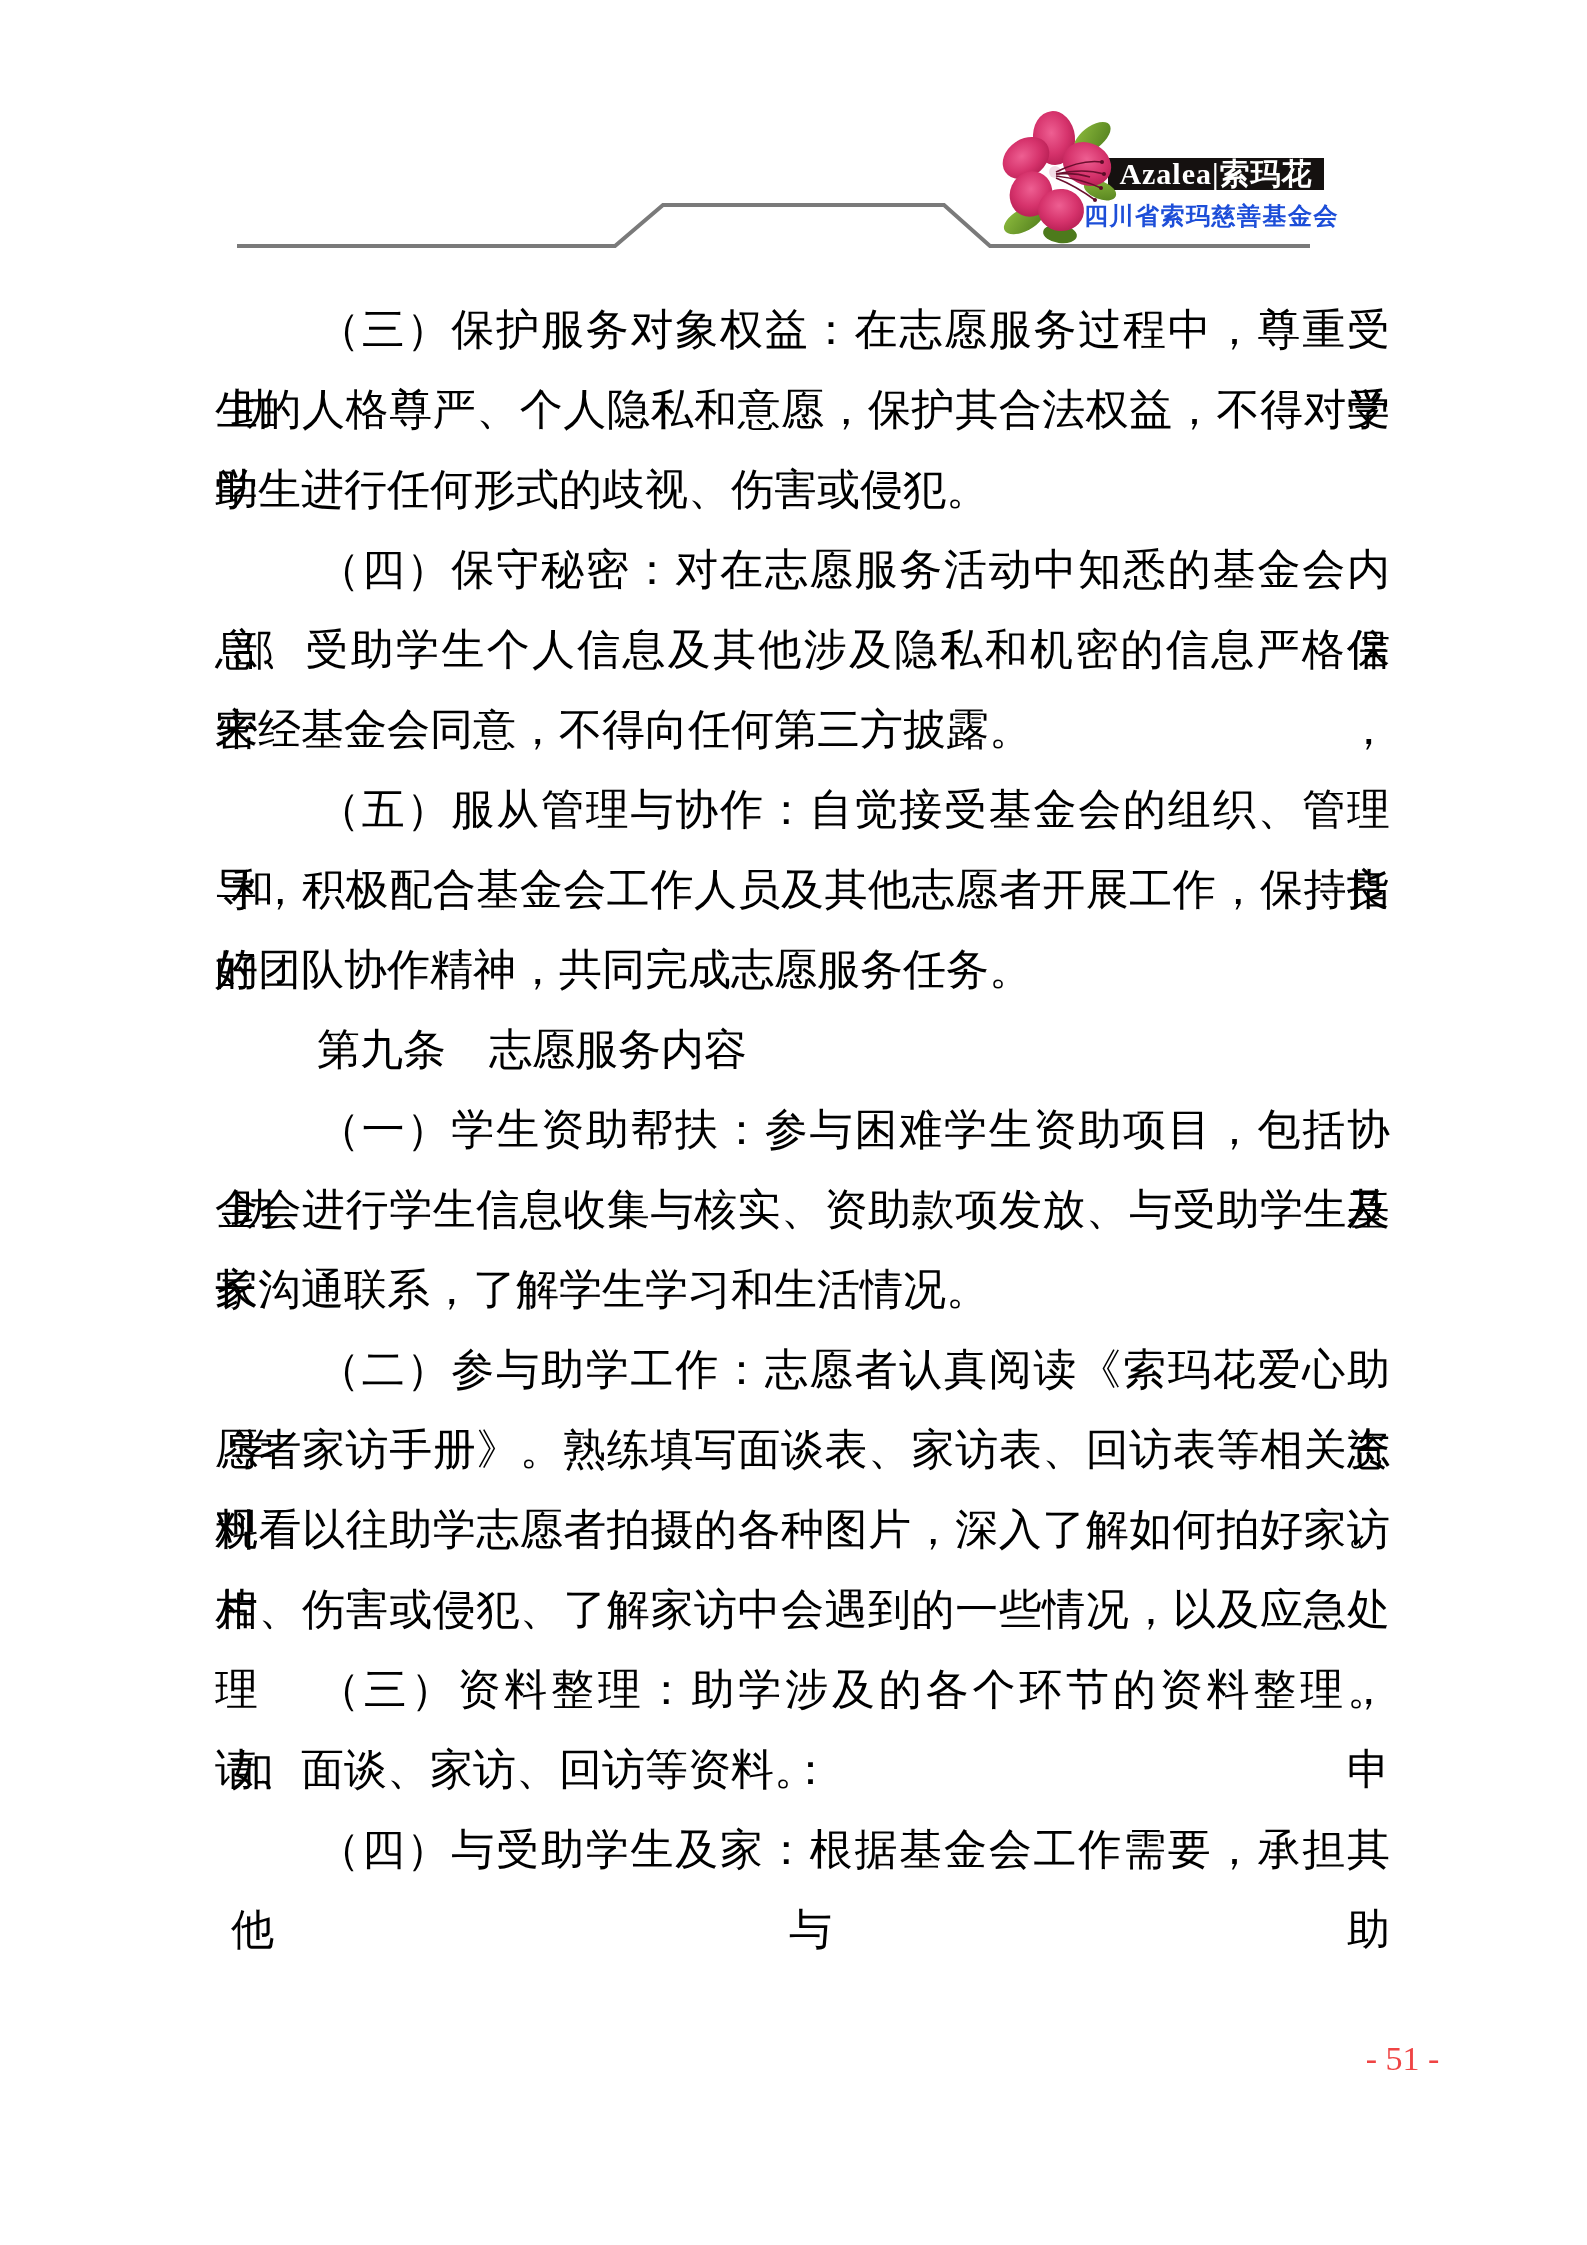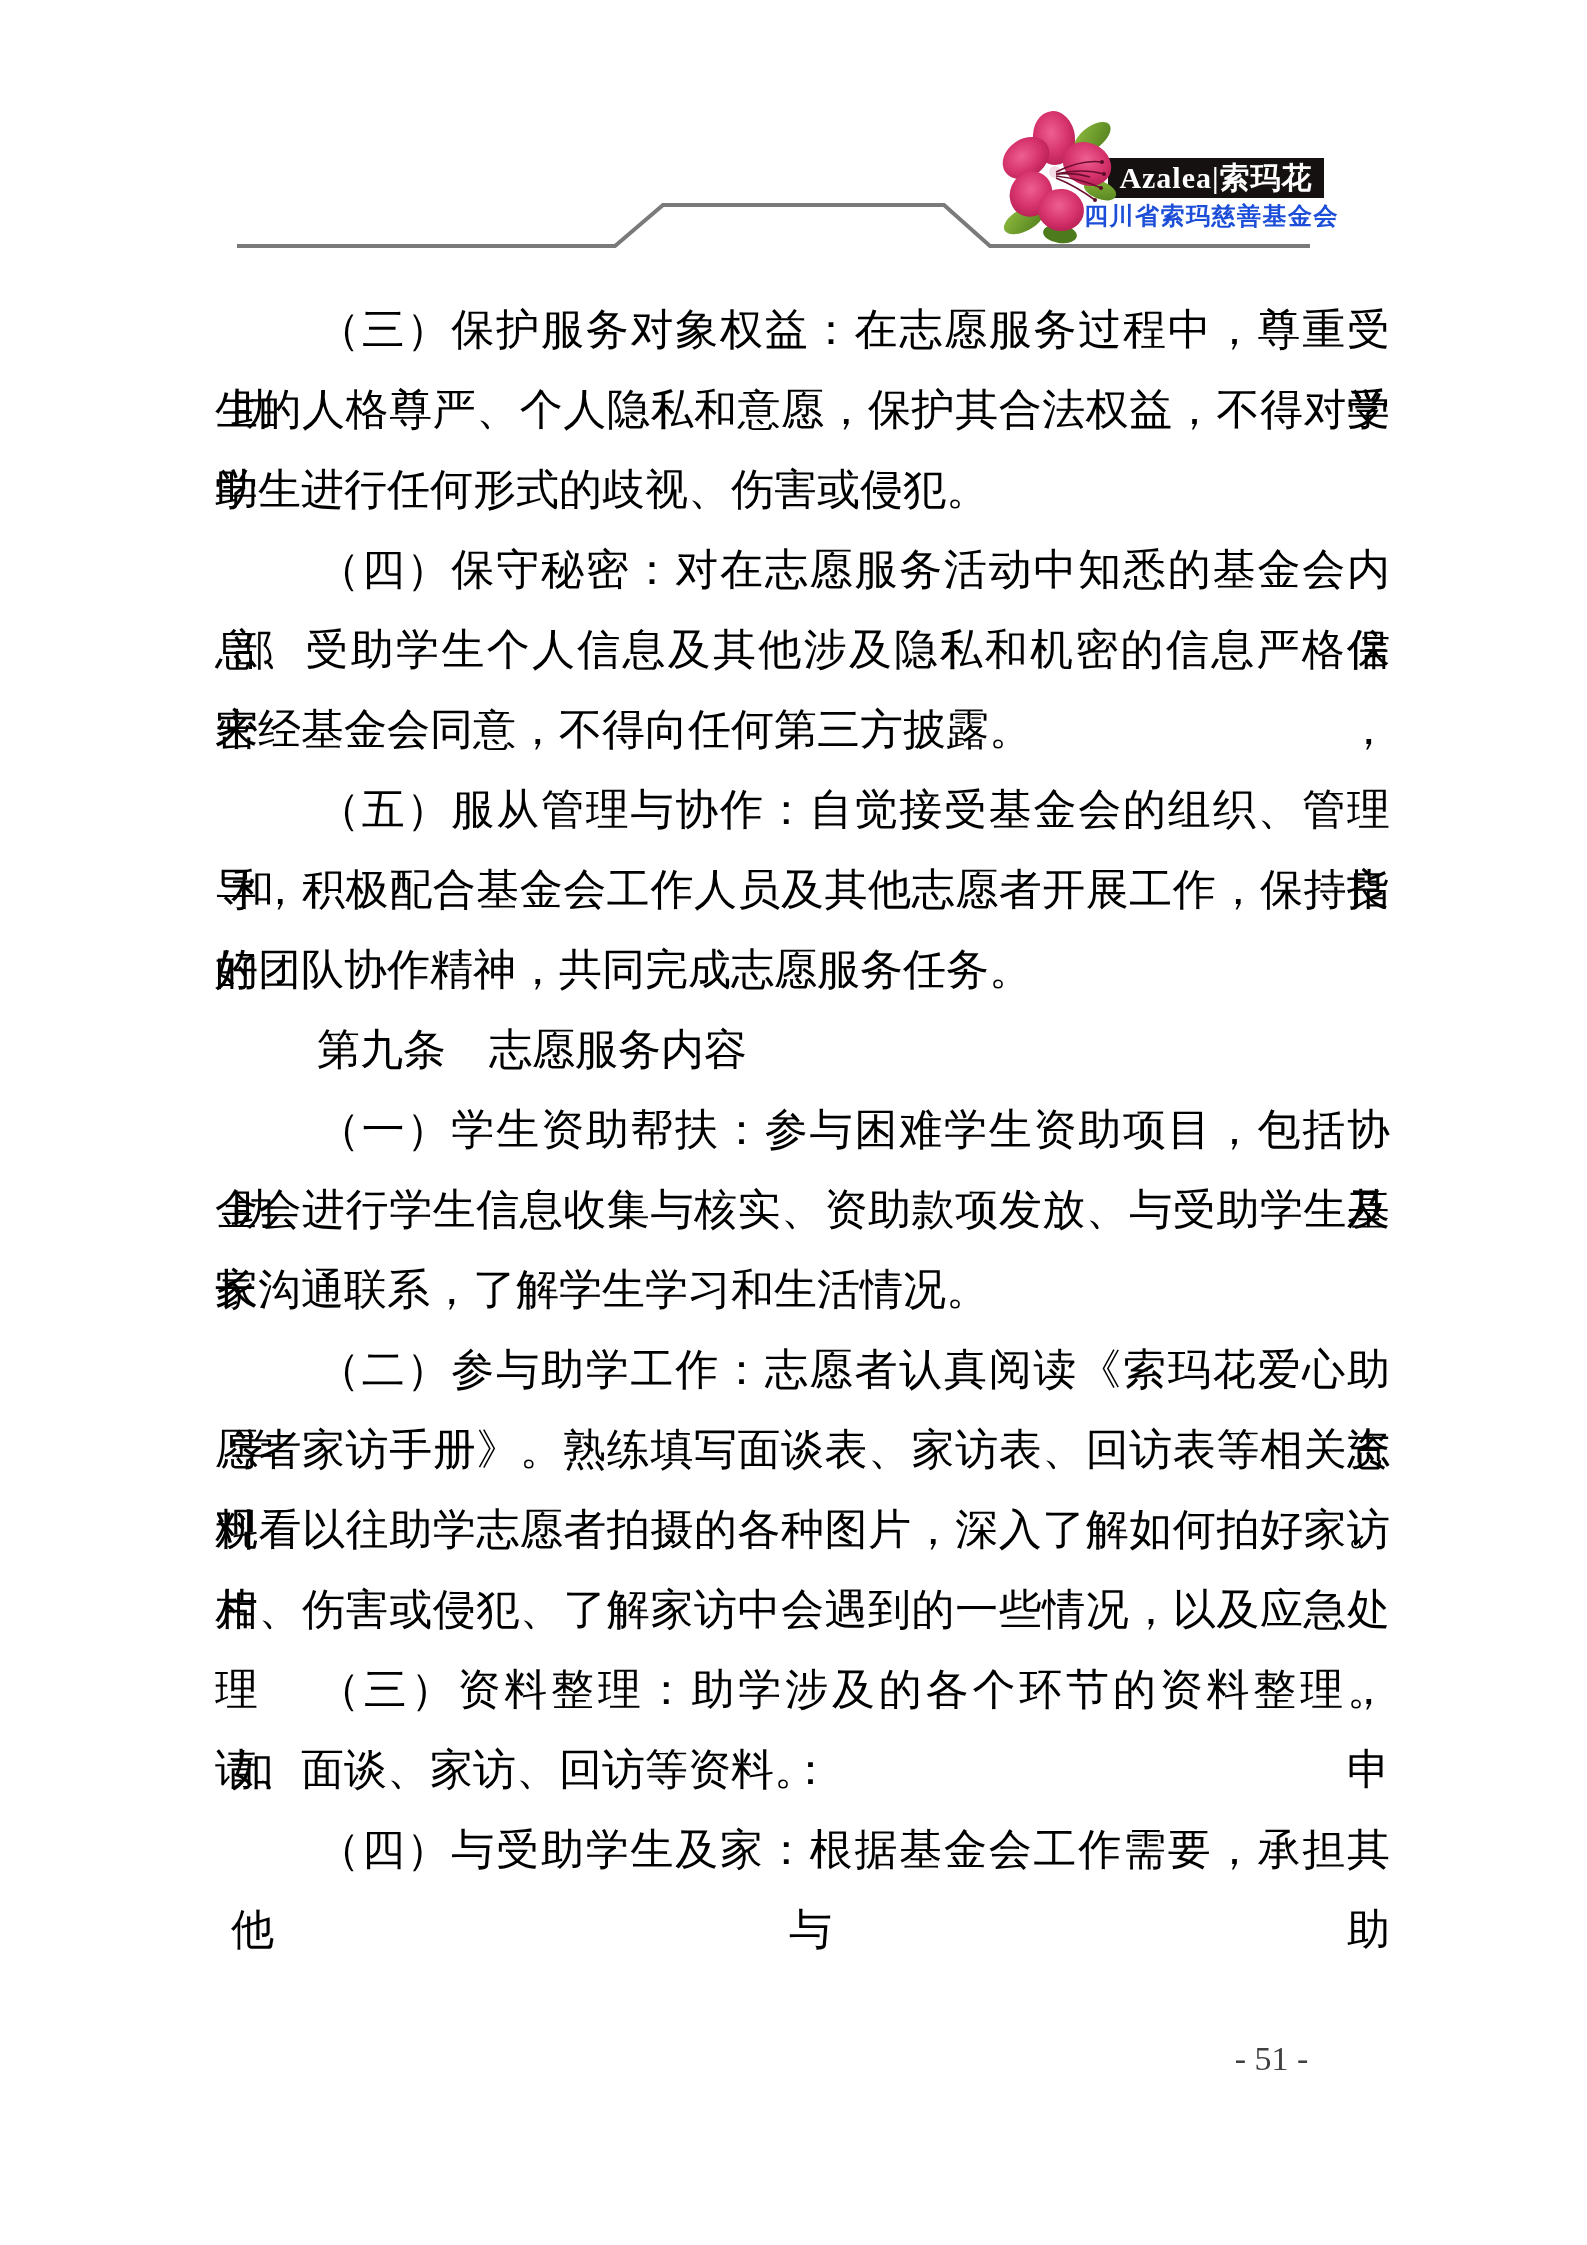--- a/index.html
+++ b/index.html
@@ -11,21 +11,21 @@
     overflow:hidden;
     font-family:"Liberation Serif","DejaVu Serif",serif;
     color:#000;
   }
   
   #header-line-svg{position:absolute;top:0;left:0;}
   
   #logo{position:absolute;left:998px;top:100px;width:350px;height:135px;}
   #flower-svg{position:absolute;left:0;top:2px;width:122px;height:150px;z-index:3;}
   #brand-box{
-    position:absolute;left:110px;top:58px;width:216px;height:40px;
+    position:absolute;left:110px;top:58px;width:216px;height:32px;
     background:#151110;color:#ffffff;
     display:flex;align-items:center;justify-content:center;
     font-weight:bold;font-size:30px;letter-spacing:1px;
     z-index:2;white-space:nowrap;
   }
   #logo-tagline{
     position:absolute;left:86px;top:100px;width:262px;
     font-weight:bold;font-size:24px;letter-spacing:1.5px;
     color:#1d4ed8;white-space:nowrap;z-index:2;
   }
@@ -33,22 +33,22 @@
   #body-text{
     position:absolute;left:215px;top:290px;width:1175px;
     font-size:43px;line-height:80px;
     color:#000;
   }
   .ln{height:80px;white-space:nowrap;}
   .ln.j{white-space:normal;text-align:justify;text-align-last:justify;}
   .ln.ind{text-indent:2em;margin-left:16px;}
   
   #page-number{
-    position:absolute;left:1214px;top:2040px;width:115px;
-    font-size:34px;text-align:center;color:#404040;
+    position:absolute;left:1345px;top:2040px;width:115px;
+    font-size:34px;text-align:center;color:#ef4444;
   }
 </style>
 </head>
 <body>
 
 <div id="page">
 
   <svg id="header-line-svg" width="1587" height="280" viewBox="0 0 1587 280">
     <polyline points="237,246 615,246 663,205 944,205 990,246 1310,246" fill="none" stroke="#7a7a7a" stroke-width="4"></polyline>
   </svg>

